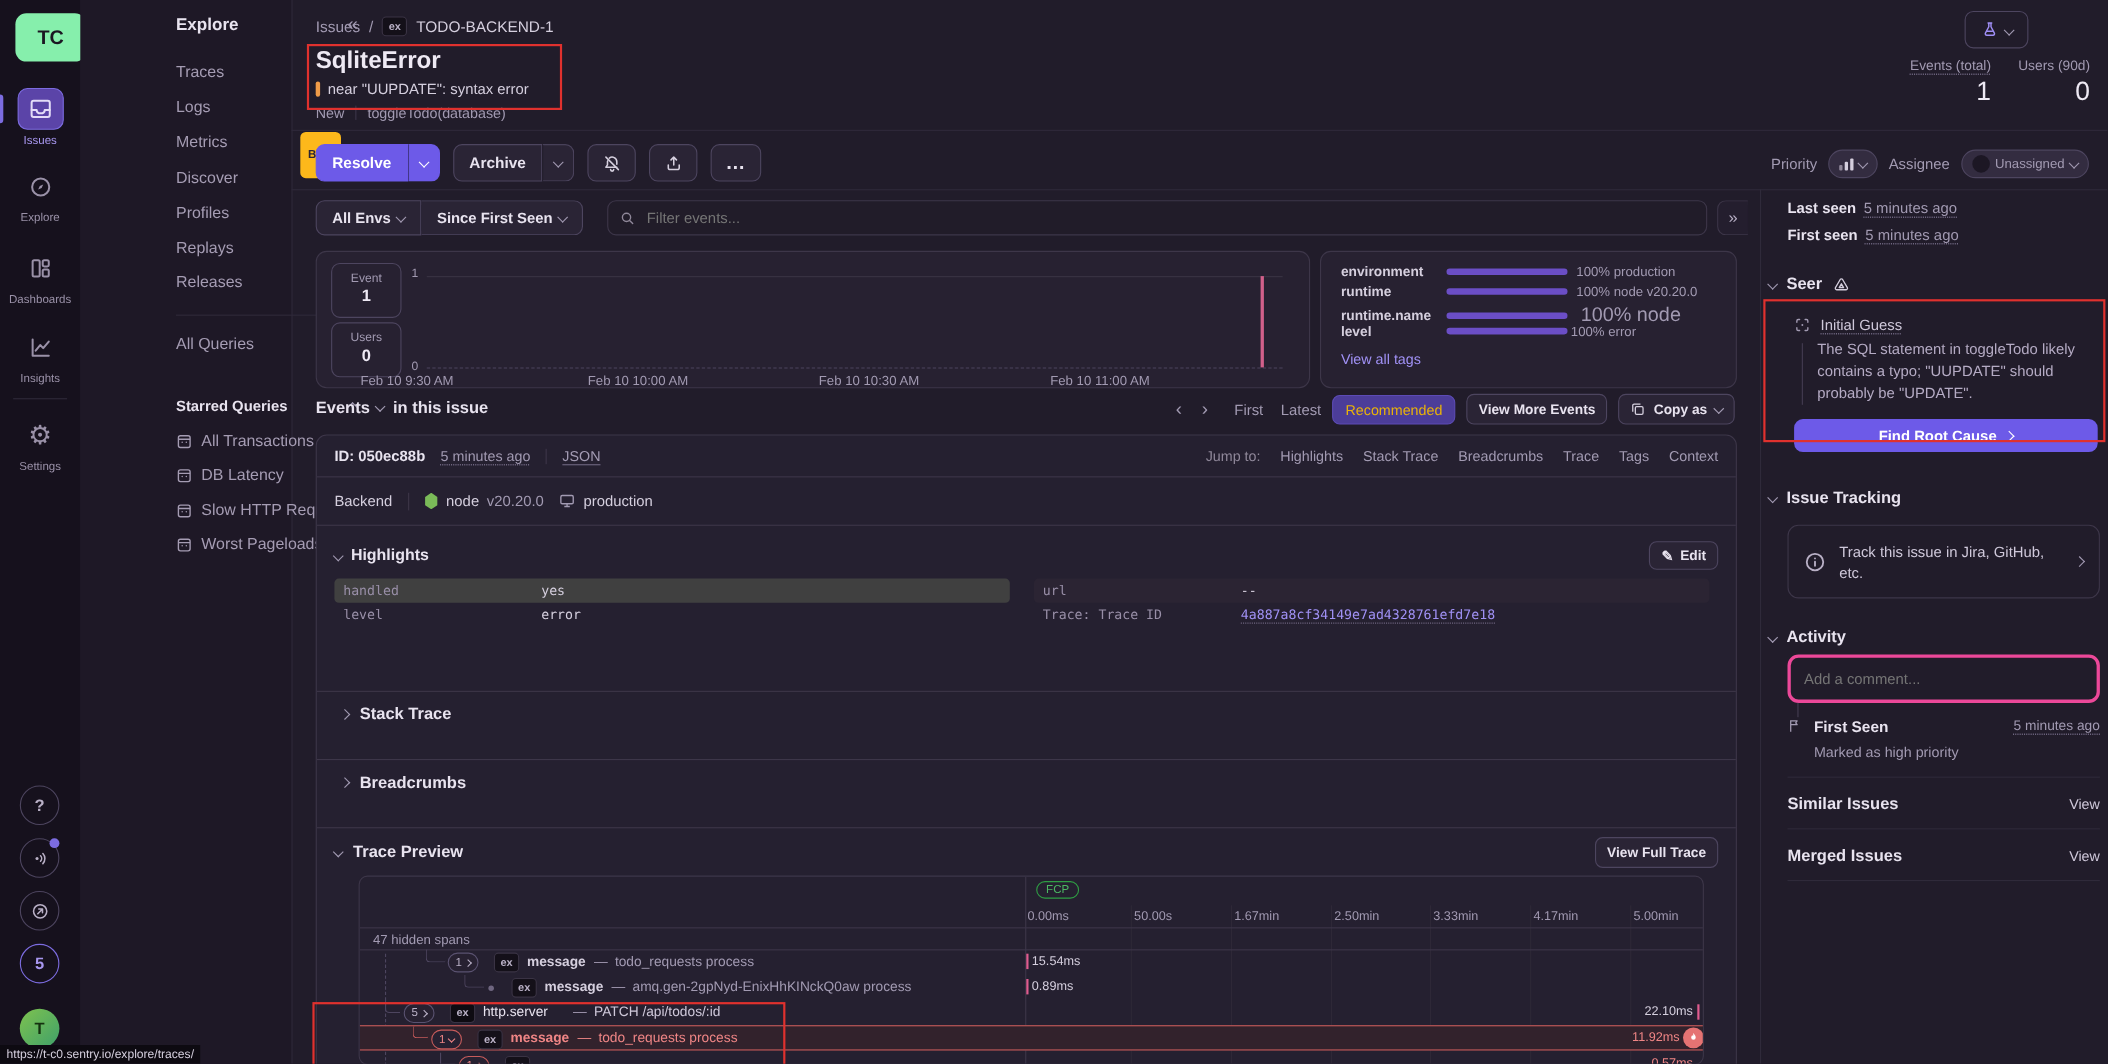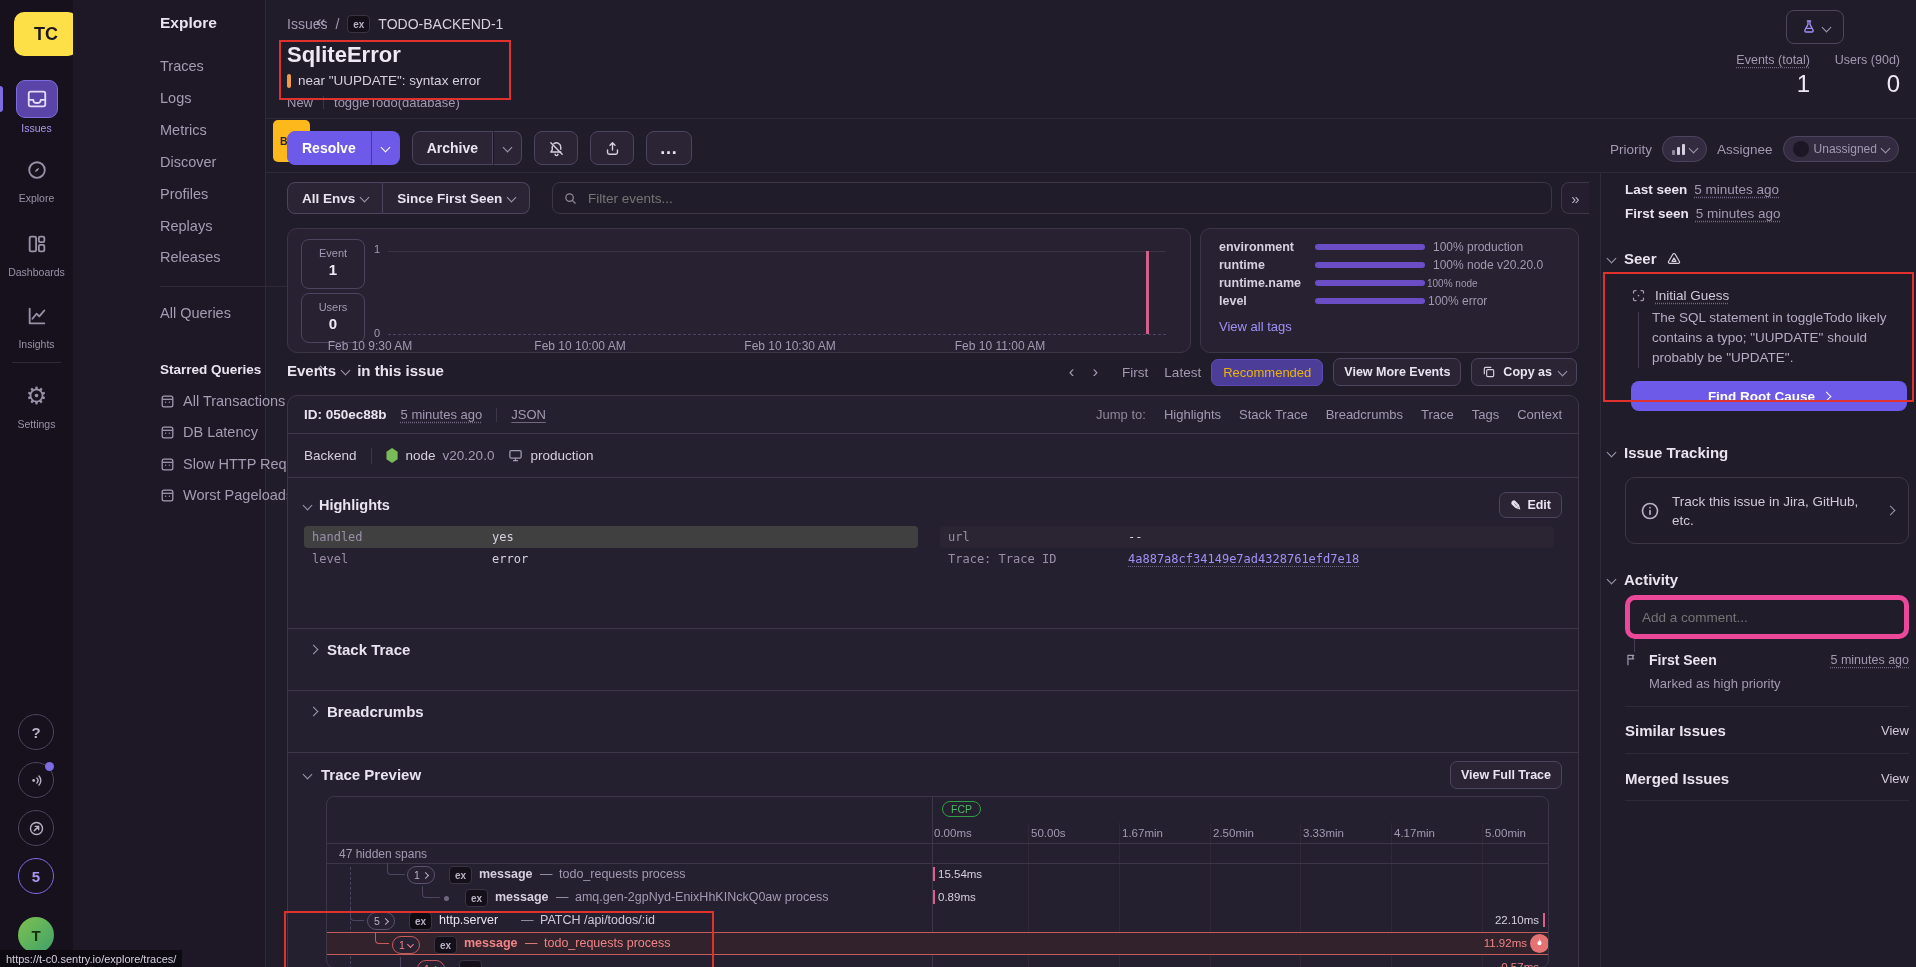--- a/index.html
+++ b/index.html
@@ -48,21 +48,21 @@
   .spanbadge{display:inline-flex;align-items:center;height:16px;border:1px solid #5a5270;border-radius:9px;background:#272131;color:#b9b0c6;font-size:10.5px;padding:0 6px;gap:3px}
   .annot{position:absolute;border:2px solid #e0312e;pointer-events:none;z-index:50}
   .tagbar{height:6px;width:110px;border-radius:3px;background:#6b4ec6}
   svg{display:block}
   input{outline:none}
 </style>
 </head>
 <body>
 
 <div class="rail">
-  <div class="abs" style="left:14px;top:12px;width:64px;height:44px;background:#fde047;border-radius:10px;display:flex;align-items:center;justify-content:center;font-weight:700;font-size:18px;color:#1b1622">
+  <div class="abs" style="left:14px;top:12px;width:64px;height:44px;background:#86efac;border-radius:10px;display:flex;align-items:center;justify-content:center;font-weight:700;font-size:18px;color:#1b1622">
     <span>TC</span>
   </div>
 
   <div class="abs" style="left:0;top:86px;width:3px;height:26px;background:#7c6ce0;border-radius:0 3px 3px 0"></div>
 
   <div class="railitem" style="top:80px">
     <div class="railic" style="background:#5b44a8;color:#e3dcf7;border:1px solid #7c6ce0">
       <svg viewBox="0 0 24 24" width="22" height="22" fill="none" stroke="currentColor" stroke-width="2" stroke-linecap="round" stroke-linejoin="round">
           <rect x="3" y="4" width="18" height="16" rx="2"></rect>
           <path d="M3 13h5c0 2 1.6 3.4 4 3.4s4-1.4 4-3.4h5"></path>
@@ -328,21 +328,21 @@
     <span style="margin-left:8px;font-size:12px" class="muted">100% production</span>
   </div>
   <div class="abs flex" style="left:18px;top:29px;width:344px">
     <span style="width:96px;font-size:12.5px;font-weight:700;color:#d5cfde">runtime</span>
     <span class="tagbar"></span>
     <span style="margin-left:8px;font-size:12px" class="muted">100% node v20.20.0</span>
   </div>
   <div class="abs flex" style="left:18px;top:47px;width:344px">
     <span style="width:96px;font-size:12.5px;font-weight:700;color:#d5cfde">runtime.name</span>
     <span class="tagbar"></span>
-    <span style="margin-left:2px;font-size:10px" class="muted">100% node</span>
+    <span style="margin-left:12px;font-size:18px" class="muted">100% node</span>
   </div>
   <div class="abs flex" style="left:18px;top:65px;width:344px">
     <span style="width:96px;font-size:12.5px;font-weight:700;color:#d5cfde">level</span>
     <span class="tagbar"></span>
     <span style="margin-left:3px;font-size:12px" class="muted">100% error</span>
   </div>
   <div class="abs link" style="left:18px;top:90px;font-size:13px">View all tags</div>
 </div>
 
 <div class="abs flex" style="left:287px;top:362px;gap:8px">
@@ -592,21 +592,21 @@
       <path d="M12 8h.01M12 11.5V16"></path>
     </svg>
   <span style="flex:1;font-size:13.5px;line-height:19px;color:#cfc8da">Track this issue in Jira, GitHub, etc.</span>
   <span class="chev r muted"></span>
 </div>
 
 <div class="abs flex" style="left:1608px;top:571px;gap:9px">
   <span class="chev muted" style="margin:0"></span>
   <span style="font-size:15px;font-weight:700;color:#e8e3ef">Activity</span>
 </div>
-<div class="abs" style="left:1625px;top:595px;width:284px;height:44px;border:5px solid #ec4899;border-radius:10px;box-sizing:border-box">
+<div class="abs" style="left:1625px;top:595px;width:284px;height:44px;border:3px solid #ec4899;border-radius:10px;box-sizing:border-box">
   <input type="text" style="width: 100%; height: 100%; background: transparent; border: none; padding: 0px 12px; box-sizing: border-box; color: rgb(213, 207, 222); font-size: 13.5px; font-family: inherit;" placeholder="Add a comment...">
 </div>
 <div class="abs" style="left:1634px;top:639px;width:1px;height:13px;background:#443c52"></div>
 <div class="abs flex" style="left:1625px;top:652px;width:284px;gap:10px">
   <svg viewBox="0 0 24 24" width="14" height="14" fill="none" stroke="#a29ab2" stroke-width="2" stroke-linejoin="round">
       <path d="M5 3v18M5 4h10l-2.2 3L15 10H5"></path>
     </svg>
   <span style="font-size:14px;font-weight:700;color:#e8e3ef;flex:1">First Seen</span>
   <span class="muted dotted" style="font-size:12.5px">5 minutes ago</span>
 </div>

